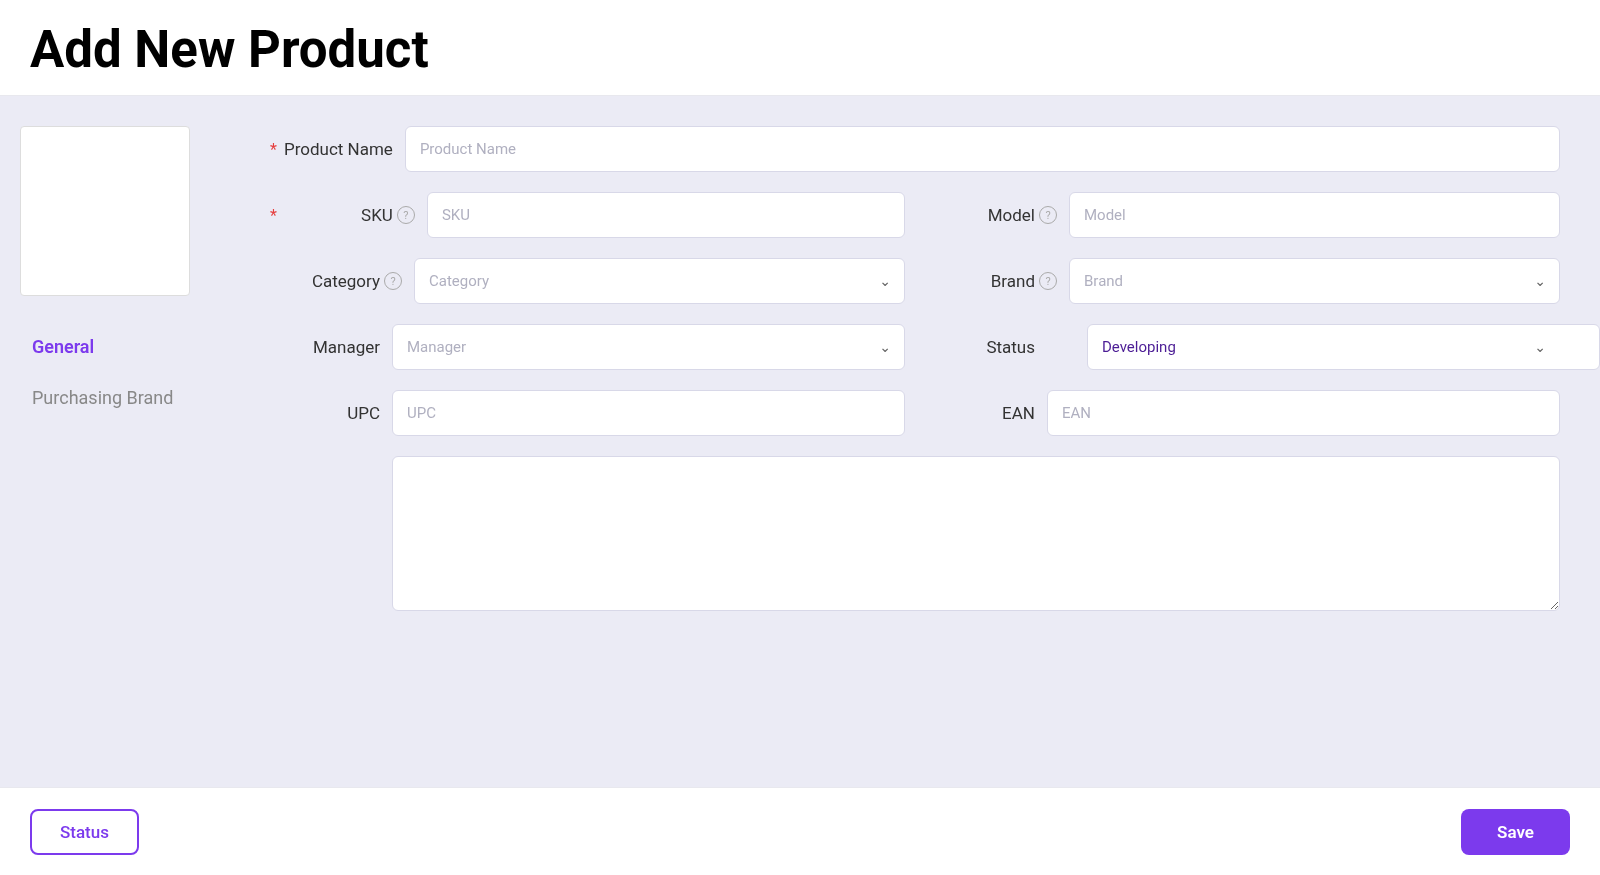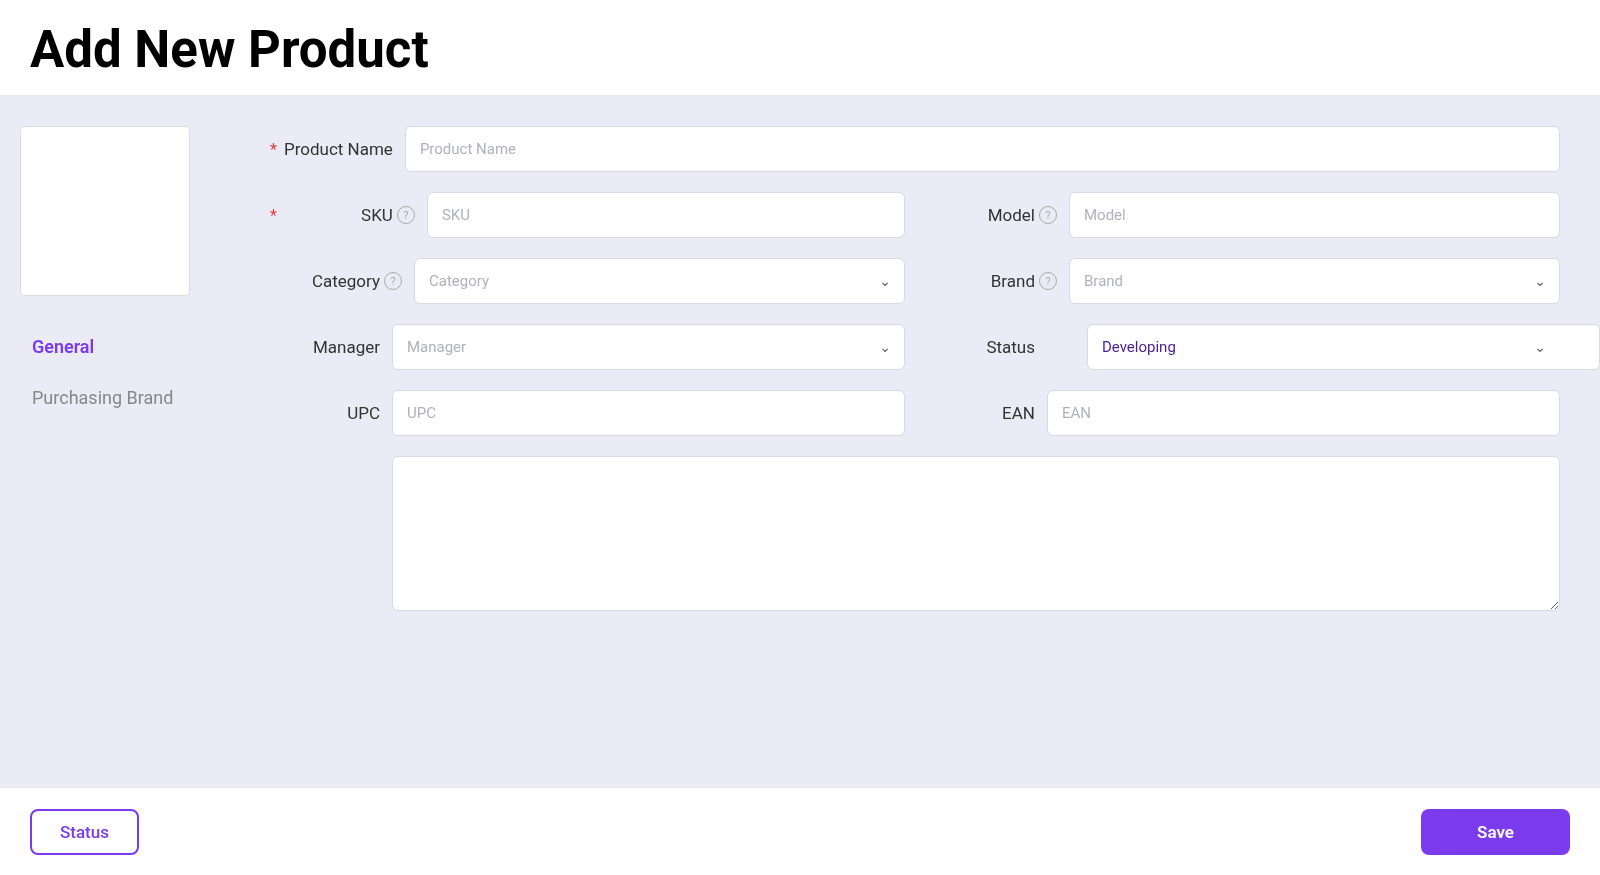--- a/index.html
+++ b/index.html
@@ -217,21 +217,21 @@
       border-radius: 8px;
       background: #ffffff;
       color: #7c3aed;
       font-size: 17px;
       font-weight: 500;
       cursor: pointer;
     }
 
     .save-button {
       height: 46px;
-      padding: 0 56px;
+      padding: 0 36px;
       border: none;
       border-radius: 8px;
       background: #7c3aed;
       color: #ffffff;
       font-size: 17px;
       font-weight: 600;
       cursor: pointer;
     }
 
     .product-name-row {

